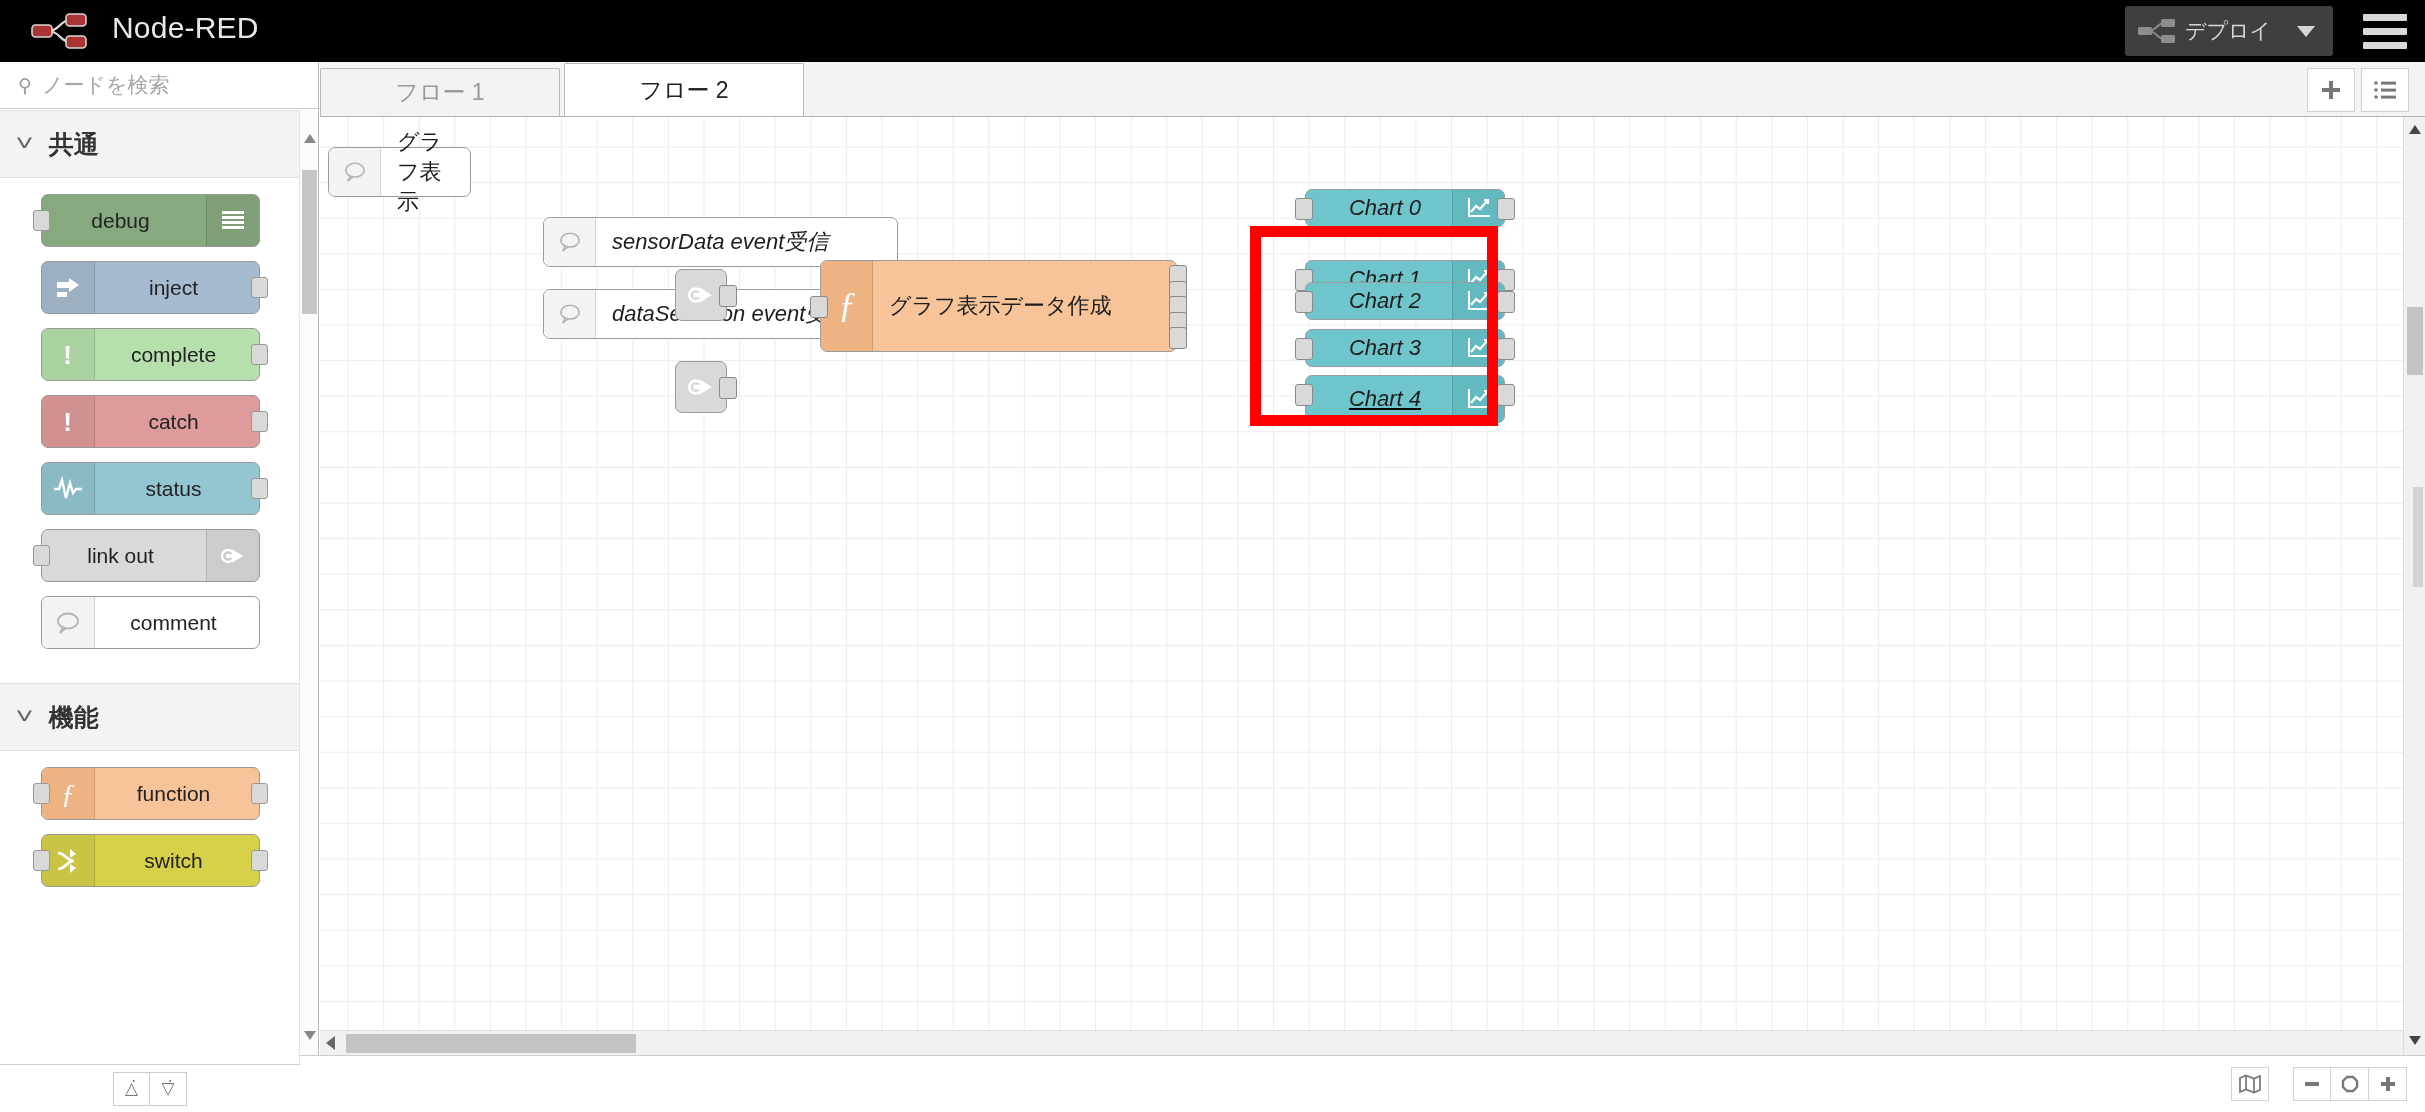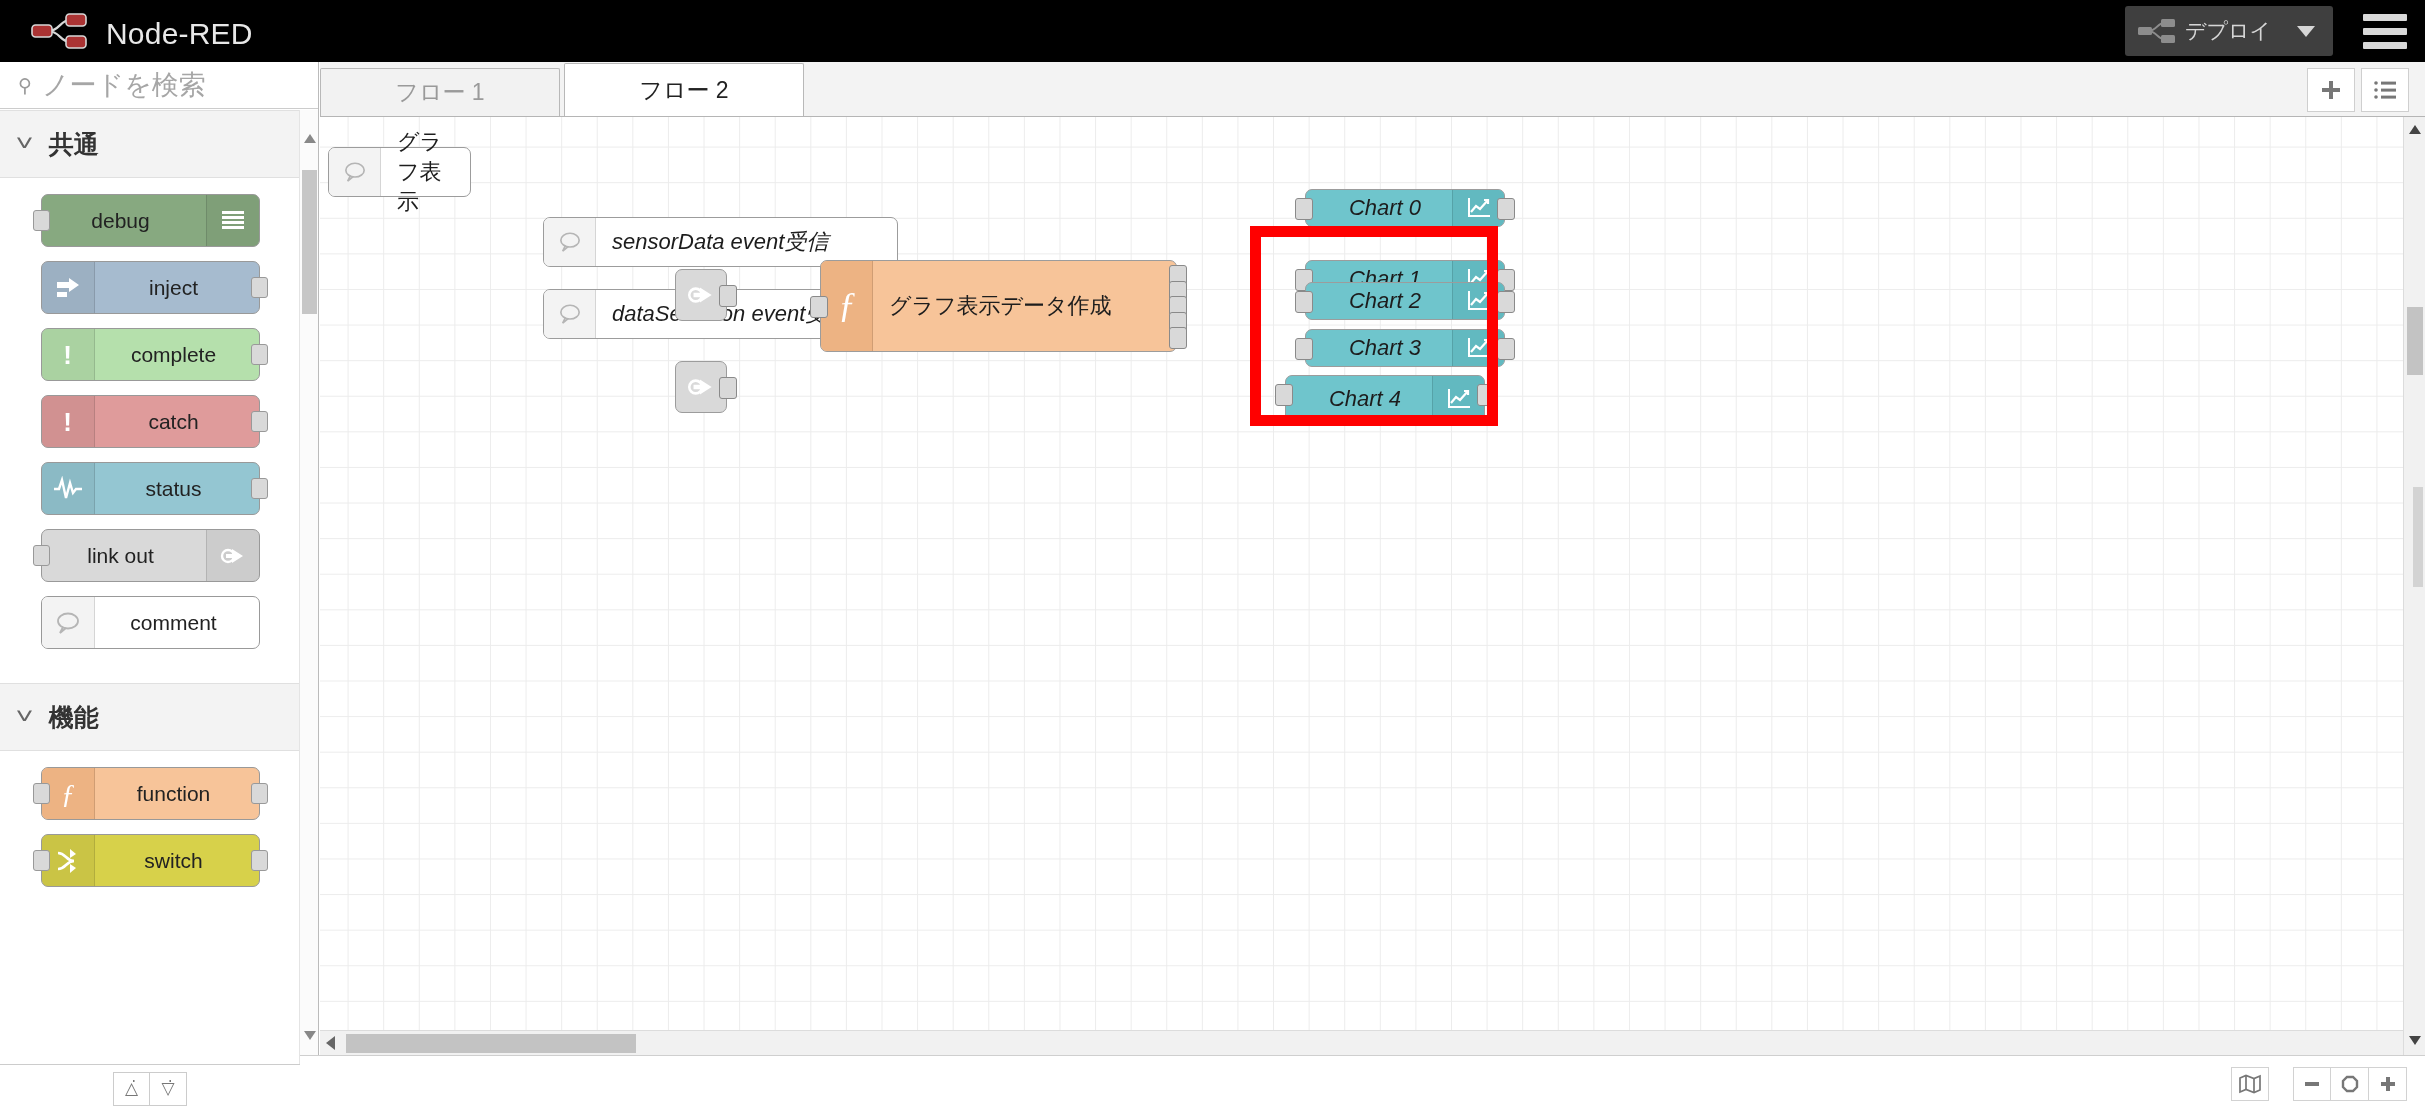--- a/index.html
+++ b/index.html
@@ -10,21 +10,21 @@
     font-family: "Liberation Sans", "DejaVu Sans", sans-serif;
     background: #fff;
   }
   #app { position:relative; width:2425px; height:1112px; }
 
   
   .header {
     position:absolute; left:0; top:0; width:2425px; height:62px;
     background:#000; display:flex; align-items:center;
   }
-  .brand { display:flex; align-items:flex-end; margin-left:30px; gap:14px; }
+  .brand { display:flex; align-items:flex-start; margin-left:30px; gap:20px; }
   .brand-logo { width:62px; height:40px; position:relative; }
   .brand-title { color:#e8e8e8; font-size:30px; letter-spacing:.2px; font-weight:400; }
 
   .header-right { margin-left:auto; display:flex; align-items:center; gap:0; padding-right:14px;border-radius:24px; }
   .deploy-btn {
     display:flex; align-items:center; height:50px;
     background:#3f3f3f; border-radius:3px; padding:0 4px 0 12px; cursor:default;
   }
   .deploy-icon { width:40px; height:28px; position:relative; margin-right:8px; }
   .deploy-label { color:#d6d6d6; font-size:21px; padding-right:26px; }
@@ -40,21 +40,21 @@
   .palette {
     position:absolute; left:0; top:62px; width:319px; height:1050px;
     background:#fff; border-right:1px solid #bbb;
   }
   .palette-search {
     height:47px; border-bottom:1px solid #ccc; display:flex; align-items:center;
     padding-left:18px; gap:10px; background:#fff;
   }
   .search-icon-glyph { color:#9a9a9a; font-size:19px; line-height:1; }
   .palette-search input {
-    border:none; outline:none; font-size:27px; color:#999; width:240px;
+    border:none; outline:none; font-size:21px; color:#999; width:240px;
     font-family:"Liberation Sans", sans-serif; background:transparent;
   }
   .palette-search input::placeholder { color:#a6a6a6; }
 
   .palette-scroll {
     position:absolute; top:48px; left:0; width:300px; bottom:48px; overflow:hidden;
   }
   .cat-header {
     height:68px; background:#f3f3f3; border-top:1px solid #e0e0e0; border-bottom:1px solid #e0e0e0;
     display:flex; align-items:center; gap:18px; padding-left:18px;
@@ -533,21 +533,21 @@
           <path d="M3 2 V20 H24" stroke="#fff" stroke-width="2" fill="none"></path>
           <path d="M5 16 L10 10 L14 13 L22 4" stroke="#fff" stroke-width="2.2" fill="none"></path>
           <path d="M18 4 H22 V8" stroke="#fff" stroke-width="2.2" fill="none"></path>
         </svg>
       </div>
       <div class="n-label">Chart 3</div>
       <div class="nport" style="left:-11px; top:8px;"></div>
       <div class="nport" style="right:-11px; top:8px;"></div>
     </div>
 
-    <div class="node chart" style="left:965px; top:258px; width:200px; height:48px;">
+    <div class="node chart" style="left:985px; top:258px; width:200px; height:48px;text-decoration:underline;">
       <div class="n-icon right">
         <svg width="26" height="24" viewBox="0 0 26 24">
           <path d="M3 2 V20 H24" stroke="#fff" stroke-width="2" fill="none"></path>
           <path d="M5 16 L10 10 L14 13 L22 4" stroke="#fff" stroke-width="2.2" fill="none"></path>
           <path d="M18 4 H22 V8" stroke="#fff" stroke-width="2.2" fill="none"></path>
         </svg>
       </div>
       <div class="n-label">Chart 4</div>
       <div class="nport" style="left:-11px; top:8px;"></div>
       <div class="nport" style="right:-11px; top:8px;"></div>

